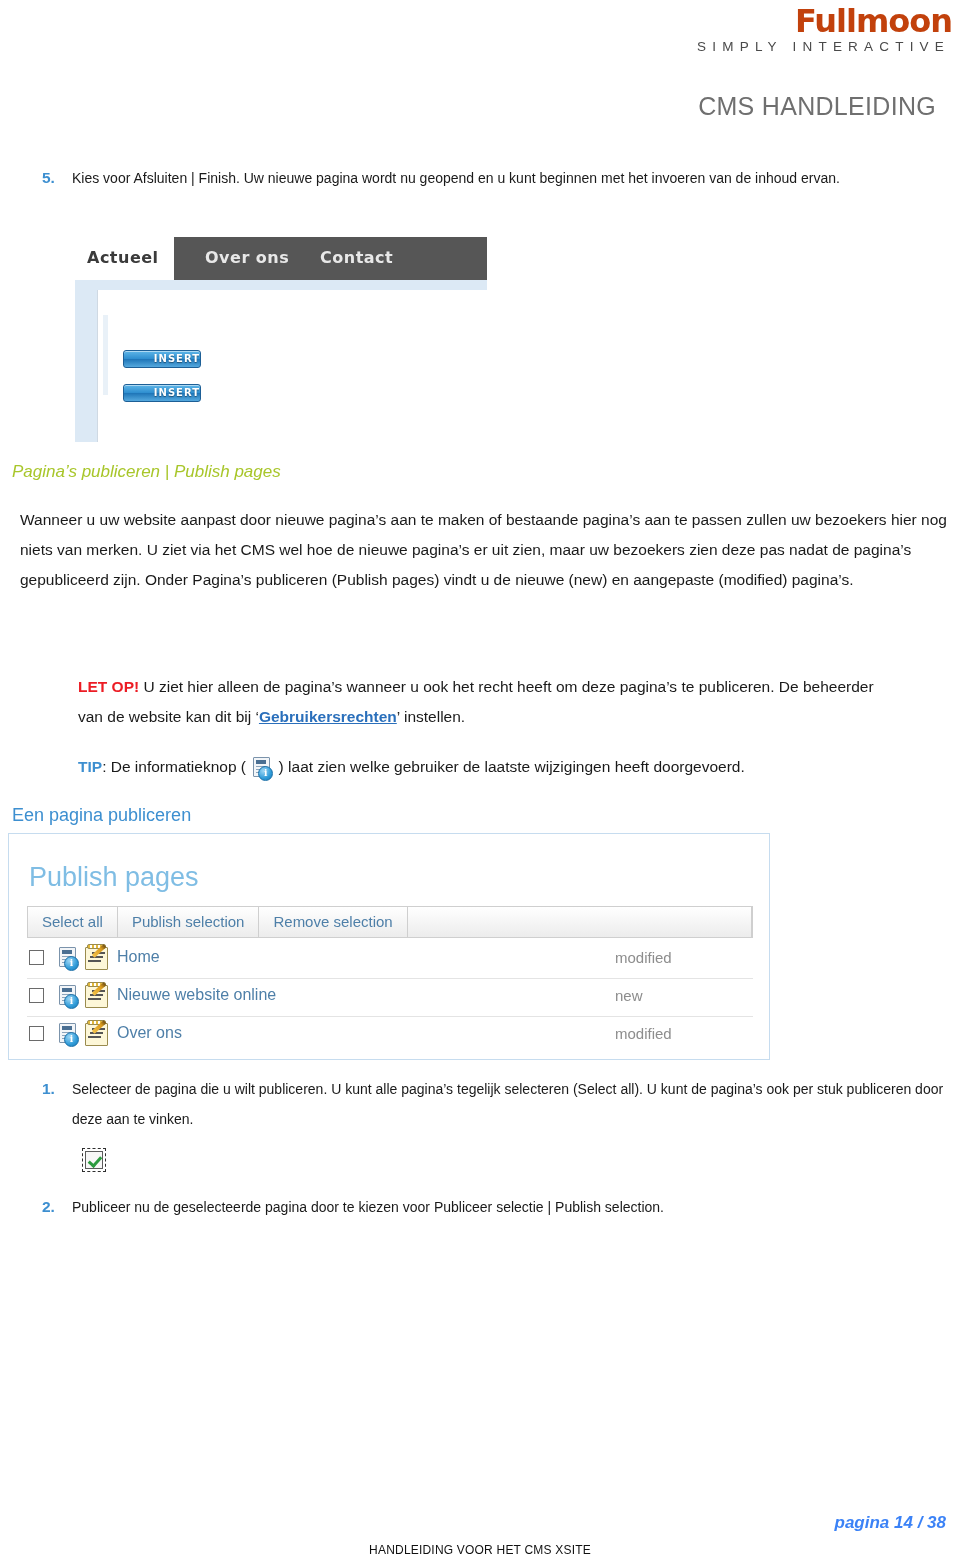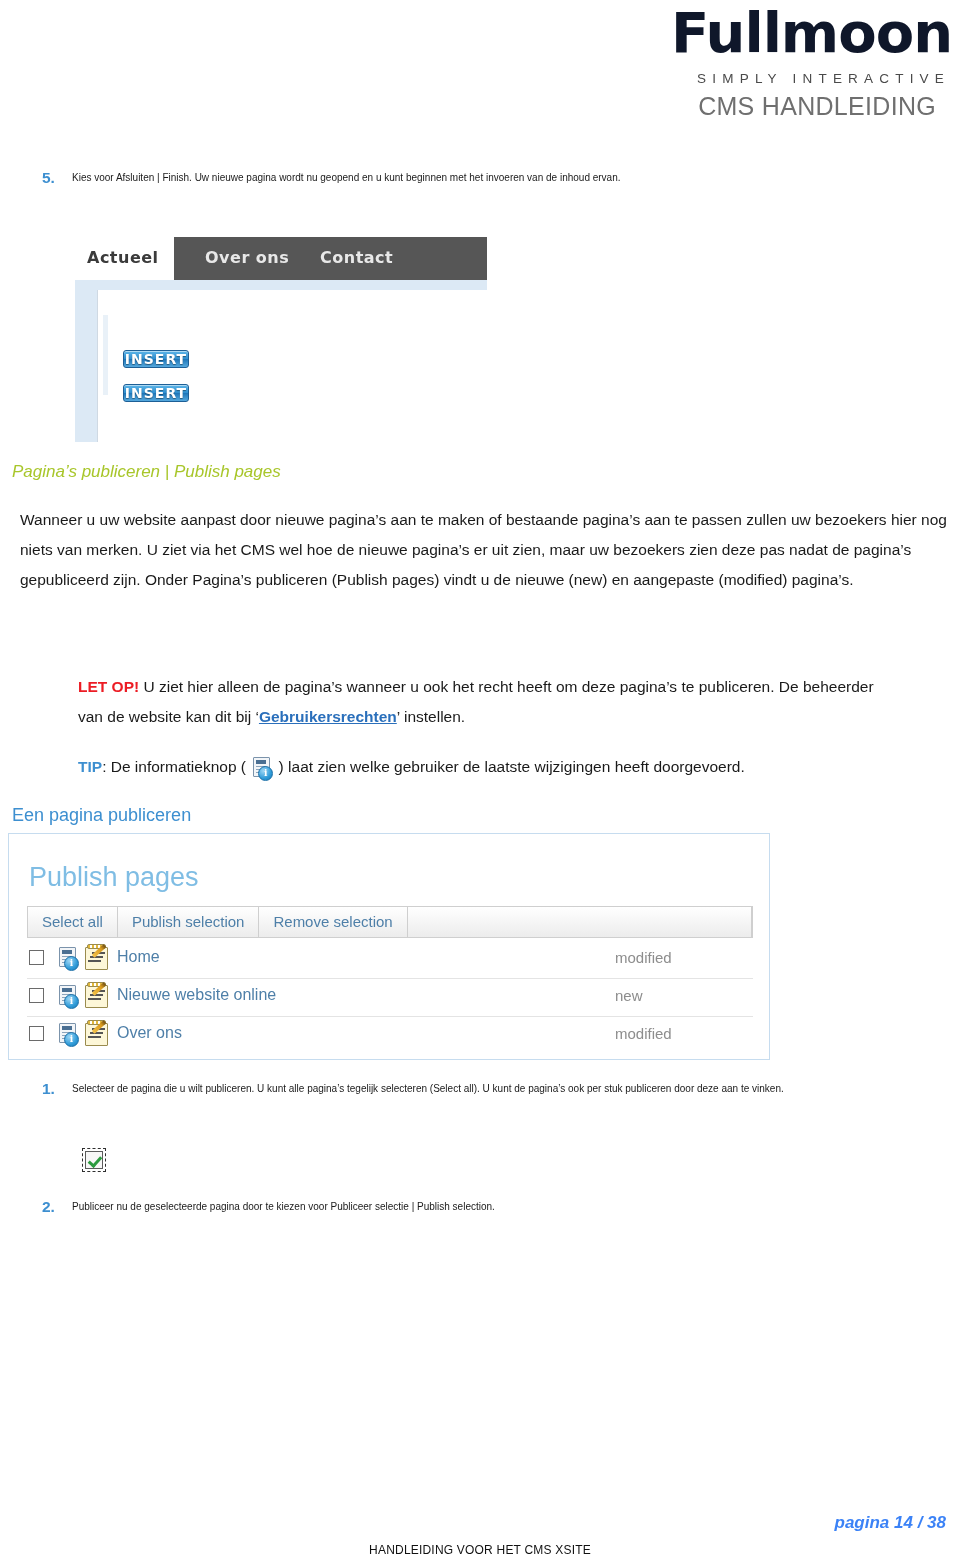--- a/index.html
+++ b/index.html
@@ -23,34 +23,34 @@
     height: 150px;
   }
   .logo-block {
     position: absolute;
     top: 6px;
     right: 8px;
     text-align: right;
   }
   .logo-word {
     font-family: "DejaVu Sans", sans-serif;
-    font-size: 56px;
+    font-size: 32px;
     font-weight: bold;
     letter-spacing: -1px;
-    color: #0f172a;
+    color: #c2410c;
     line-height: 0.95;
     text-transform: lowercase;
   }
   .logo-word .cap { text-transform: uppercase; }
   .logo-tag {
     font-family: "Liberation Sans", sans-serif;
     font-size: 13.5px;
     letter-spacing: 6.2px;
     color: #4a4a4a;
-    margin-top: 12px;
+    margin-top: 3px;
     margin-right: 2px;
   }
   .doc-subtitle {
     position: absolute;
     top: 92px;
     right: 24px;
     font-family: "Liberation Sans", sans-serif;
     font-size: 25px;
     color: #6f6f6f;
     letter-spacing: 0.3px;
@@ -64,21 +64,21 @@
   }
   .step-num {
     width: 30px;
     flex: 0 0 30px;
     color: #3d8fd0;
     font-weight: bold;
     font-size: 15.5px;
     line-height: 30px;
   }
   .step-text {
-    font-size: 10px;
+    font-size: 14px;
     line-height: 30px;
     color: #1a1a1a;
   }
 
   
   .shot1 {
     position: absolute;
     left: 75px;
     top: 237px;
     width: 412px;
@@ -143,26 +143,27 @@
   .insert-btn {
     position: absolute;
     left: 25px;
     width: 64px; height: 16px;
     border-radius: 3px;
     background: linear-gradient(to bottom, #5fb6e8 0%, #2f8fd0 48%, #1f76b8 52%, #55a9de 100%);
     border: 1px solid #1d5f96;
     box-shadow: inset 0 1px 0 rgba(255,255,255,0.5);
     color: #ffffff;
     font-family: "DejaVu Sans", sans-serif;
-    font-size: 14px;
+    font-size: 10px;
     font-weight: bold;
     letter-spacing: 1px;
     line-height: 16px;
-    text-align: center;
+    text-align: right;
     text-shadow: 0 1px 1px rgba(0,0,0,0.4);
+    padding-left: 12px;
   }
   .insert-1 { top: 60px; }
   .insert-2 { top: 94px; }
 
   
   .sec-head {
     position: absolute;
     left: 12px;
     top: 462px;
     font-size: 17px;

